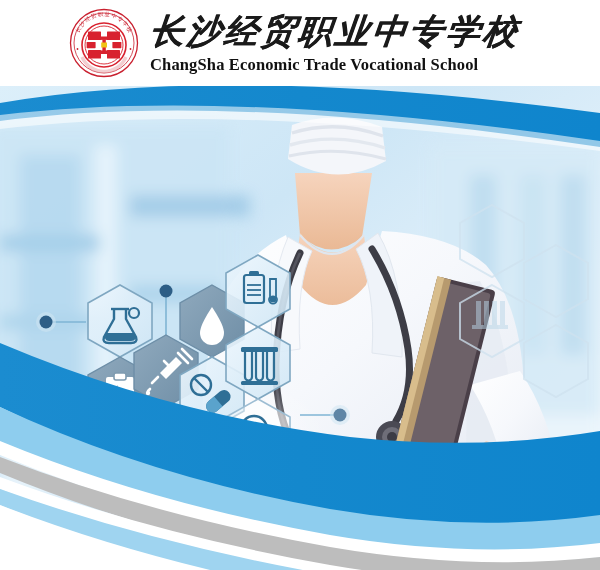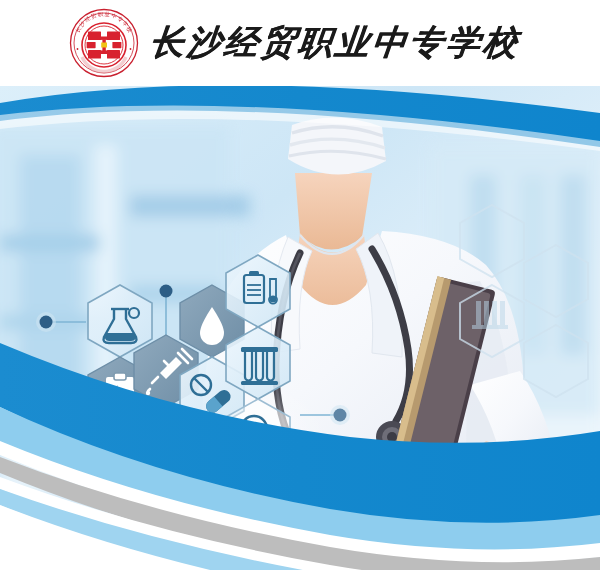--- a/index.html
+++ b/index.html
@@ -89,20 +89,21 @@
           </g>
 
           <rect x="33.2" y="35.5" width="5.8" height="5" fill="#f0c417"></rect>
 
           <path d="M 14 50 a 24 24 0 0 0 44 0" fill="none" stroke="#e8a7ab" stroke-width="3.4" opacity="0.55"></path>
         </svg>
       </div>
 
       <div class="titles">
         <div class="title-cn">长沙经贸职业中专学校</div>
+        <div class="title-en">ChangSha Economic Trade Vocational School</div>
       </div>
 
     </div>
   </div>
 
   <div class="banner">
     <svg class="banner-svg" viewBox="0 0 600 485" xmlns="http://www.w3.org/2000/svg" aria-hidden="true">
       <defs>
 
         <linearGradient id="bgGrad" x1="0" y1="0" x2="1" y2="1">

